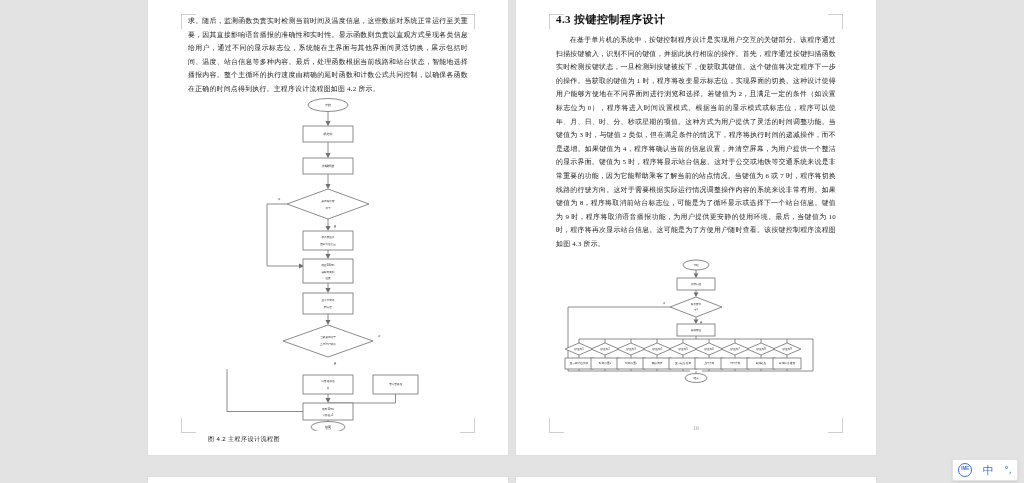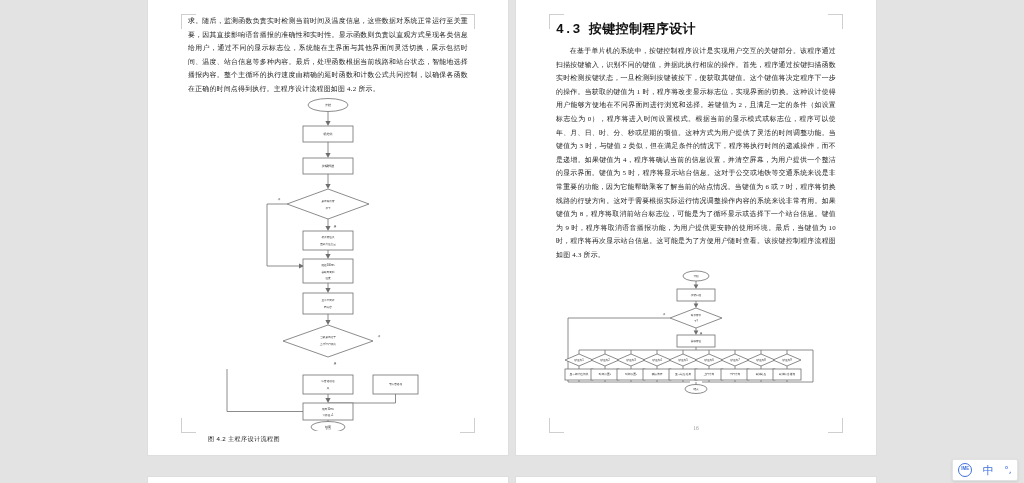--- a/index.html
+++ b/index.html
@@ -23,23 +23,23 @@
   
   .cmark{position:absolute;width:14px;height:14px;}
   .cmark.tl{border-left:1px solid #cfcfcf;border-top:1px solid #cfcfcf;left:33px;top:14px;}
   .cmark.tr{border-right:1px solid #cfcfcf;border-top:1px solid #cfcfcf;right:33px;top:14px;}
   .cmark.bl{border-left:1px solid #cfcfcf;border-bottom:1px solid #cfcfcf;left:33px;bottom:22px;}
   .cmark.br{border-right:1px solid #cfcfcf;border-bottom:1px solid #cfcfcf;right:33px;bottom:22px;}
 
   .body-area{position:absolute;left:40px;right:40px;top:12px;}
 
   h2.sec-head{
-    margin:8px 0 6px 0;font-size:13px;font-weight:bold;
+    margin:0 0 6px 0;font-size:11px;font-weight:bold;
     letter-spacing:.4px;color:#111;
-    font-family:Liberation Mono, monospace;
+    font-family:Liberation Serif, serif;
   }
   p.para{
     margin:0;font-size:6.9px;line-height:13.6px;
     text-align:justify;color:#1b1b1b;letter-spacing:.25px;
     text-indent:2em;
   }
   p.para.noindent{text-indent:0;}
 
   .fig-caption{
     font-size:6.2px;color:#1b1b1b;text-align:left;

